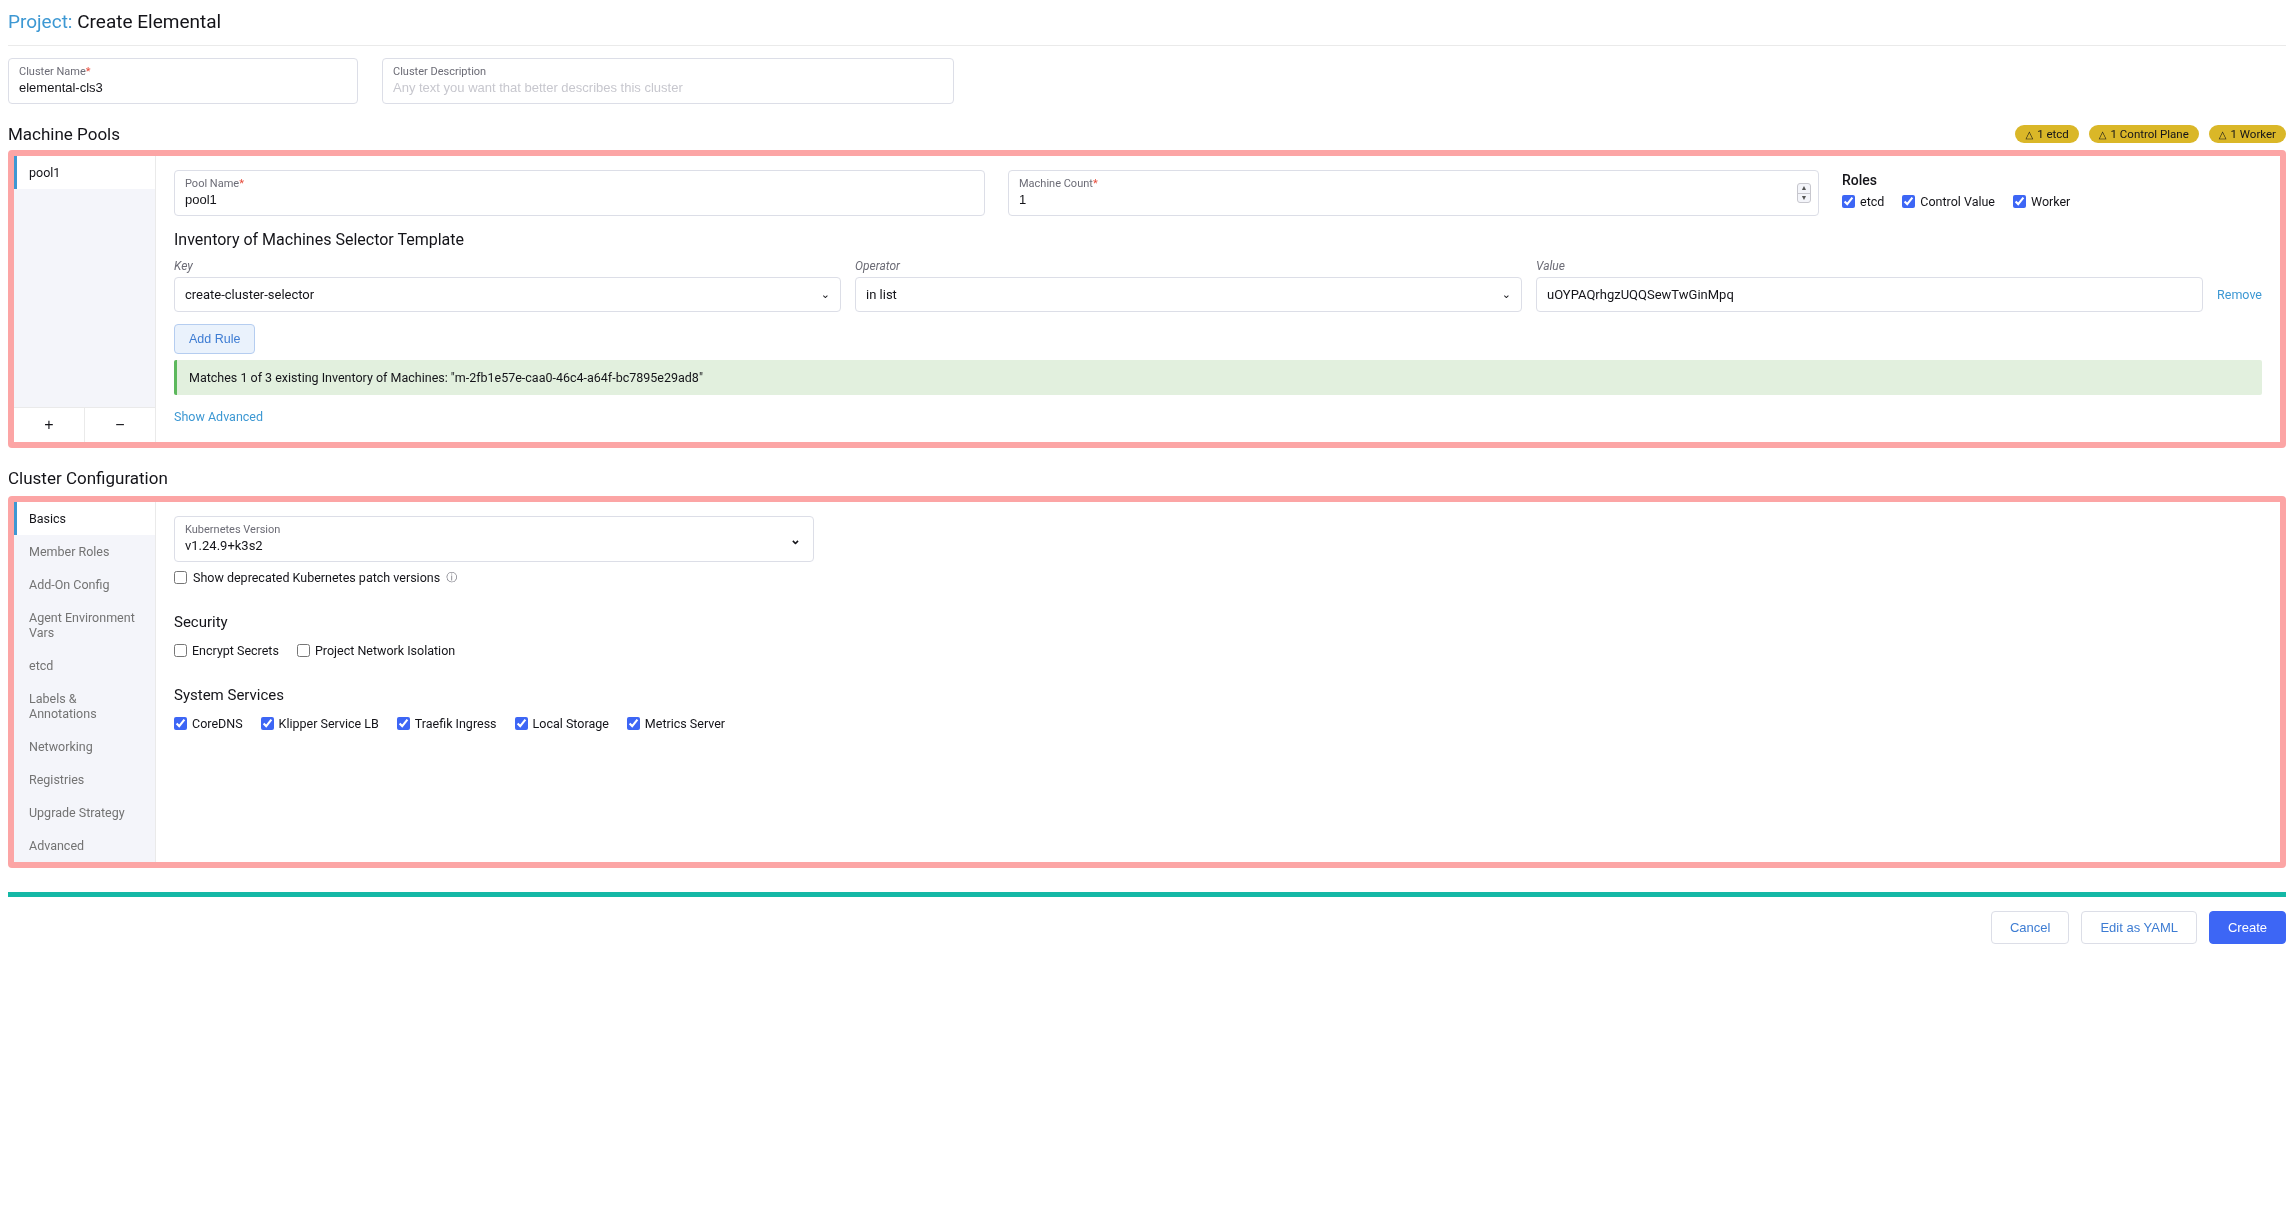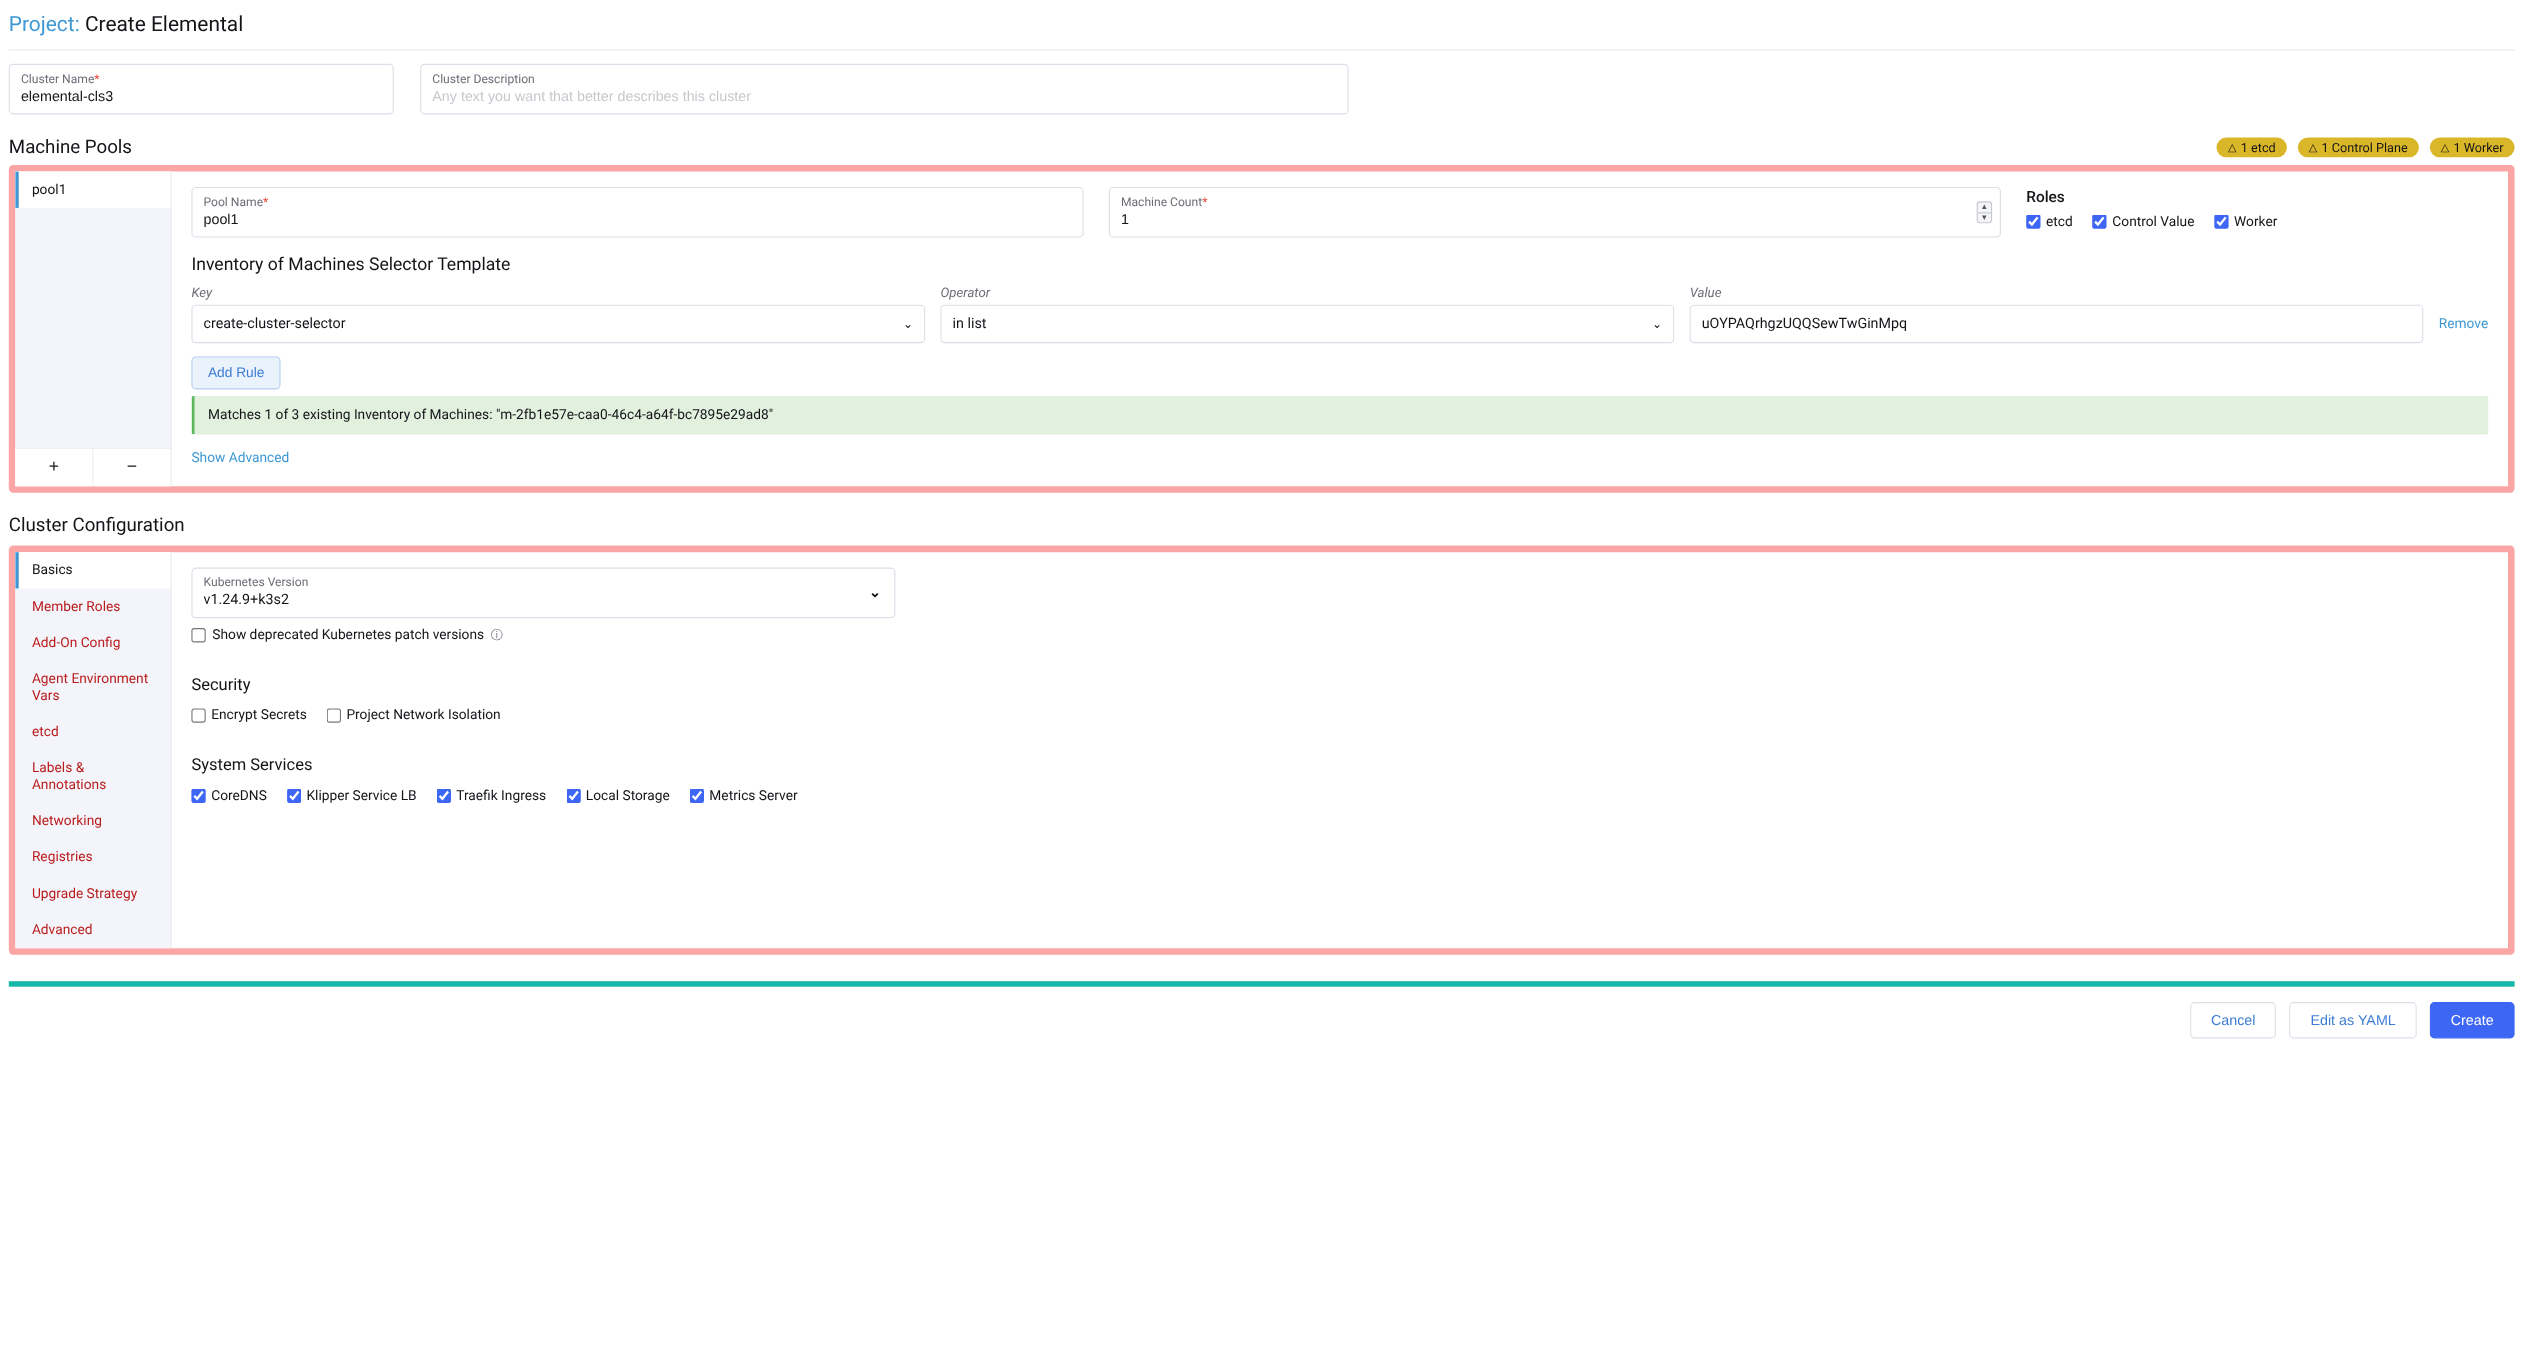--- a/index.html
+++ b/index.html
@@ -18,35 +18,35 @@
     border: 1px solid #dcdee7; border-radius: 4px; padding: 6px 10px 8px 10px;
     background: #fff; display: flex; flex-direction: column; gap: 2px;
   }
   .labeled-input .lbl { font-size: 11px; color: #6c6c76; }
   .labeled-input .lbl .req { color: #e74c3c; }
   .labeled-input input, .labeled-input .value {
     border: none; outline: none; font-size: 13px; color: #141419; background: transparent; width: 100%;
   }
   .labeled-input input::placeholder { color: #c7c7ce; }
   .cluster-name { width: 350px; }
-  .cluster-desc { width: 844px; }
+  .cluster-desc { width: 572px; }
   .section-head {
     display: flex; align-items: center; justify-content: space-between; margin-bottom: 6px;
   }
   .section-title { font-size: 17px; font-weight: 400; }
   .badges { display: flex; gap: 10px; }
   .badge {
     background: #dab728; color: #141419; font-size: 11.5px; padding: 2px 10px;
     border-radius: 10px; display: inline-flex; align-items: center; gap: 4px;
   }
   .badge::before { content: "△"; font-size: 10px; }
   .panel { border: 6px solid #fca5a5; border-radius: 4px; display: flex; background: #fff; }
   .side-tabs { width: 142px; background: #f4f5fa; border-right: 1px solid #eaeaea; display: flex; flex-direction: column; }
   .side-tab {
-    padding: 9px 12px; font-size: 12.5px; color: #b91c1c; cursor: pointer;
+    padding: 9px 12px; font-size: 12.5px; color: #737373; cursor: pointer;
     border-left: 3px solid transparent;
   }
   .side-tab.active { background: #fff; color: #141419; border-left-color: #3d98d3; }
   .side-tab-actions { margin-top: auto; display: flex; border-top: 1px solid #eaeaea; }
   .side-tab-actions button {
     flex: 1; background: #fff; border: none; border-right: 1px solid #eaeaea;
     padding: 8px 0; font-size: 16px; cursor: pointer; color:#141419;
   }
   .side-tab-actions button:last-child { border-right: none; }
   .panel-body { flex: 1; padding: 14px 18px 18px 18px; }

